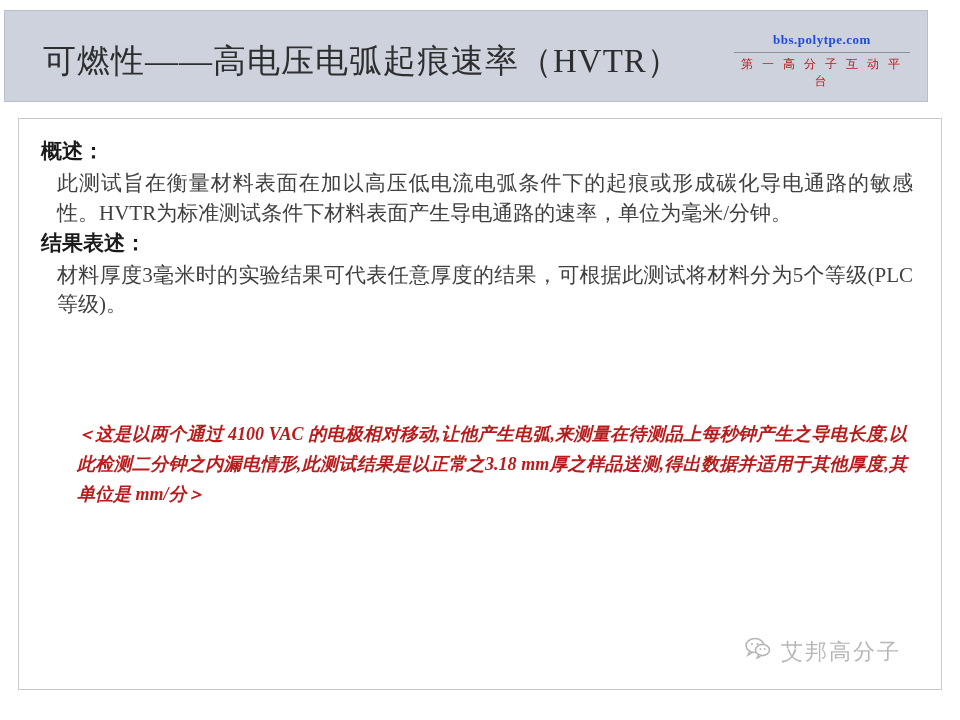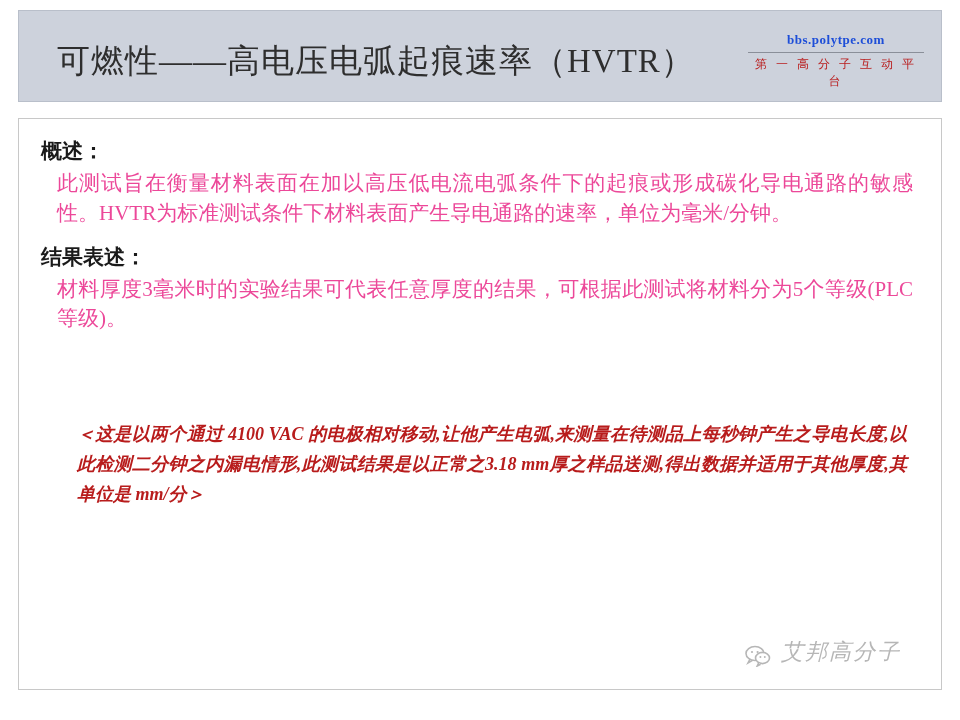--- a/index.html
+++ b/index.html
@@ -16,21 +16,21 @@
   .slide {
     position: relative;
     width: 960px;
     height: 720px;
     background: #ffffff;
     box-sizing: border-box;
   }
   
   .header {
     position: absolute;
-    left: 18px;
+    left: 4px;
     top: 10px;
     width: 924px;
     height: 92px;
     background: #cdd2dc;
     border: 1px solid #b9bfca;
     box-sizing: border-box;
   }
   .header-title {
     position: absolute;
     left: 38px;
@@ -94,26 +94,25 @@
     width: 880px;
   }
   .sec-head {
     font-family: "Liberation Serif", serif;
     font-size: 21px;
     font-weight: bold;
     color: #1a1a1a;
     margin: 0 0 4px 0;
   }
   .sec-head.second {
-    margin-top: 14px;
   }
   .para {
     font-family: "Liberation Serif", serif;
     font-size: 21px;
-    color: #ec4899;
+    color: #404040;
     line-height: 1.42;
     text-align: justify;
     margin: 0 0 0 16px;
     padding-right: 8px;
   }
   .note {
     position: absolute;
     left: 58px;
     top: 300px;
     width: 830px;
@@ -124,24 +123,23 @@
     color: #b81c1c;
     line-height: 1.68;
     text-align: justify;
   }
   
   .watermark {
     position: absolute;
     right: 40px;
     bottom: 22px;
     display: flex;
-    align-items: flex-end;
+    align-items: flex-start;
     gap: 10px;
     opacity: 0.62;
-    font-style: italic;
   }
   .wechat-icon {
     width: 26px;
     height: 22px;
     position: relative;
   }
   .wm-text {
     font-family: "Liberation Serif", serif;
     font-size: 22px;
     color: #8a8a8a;

